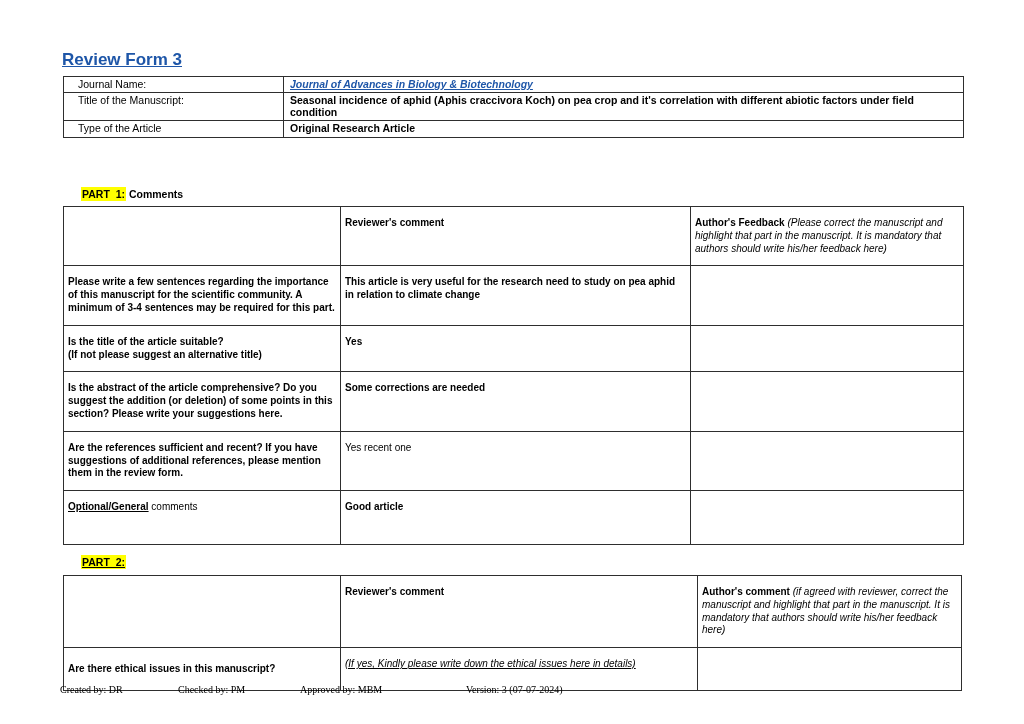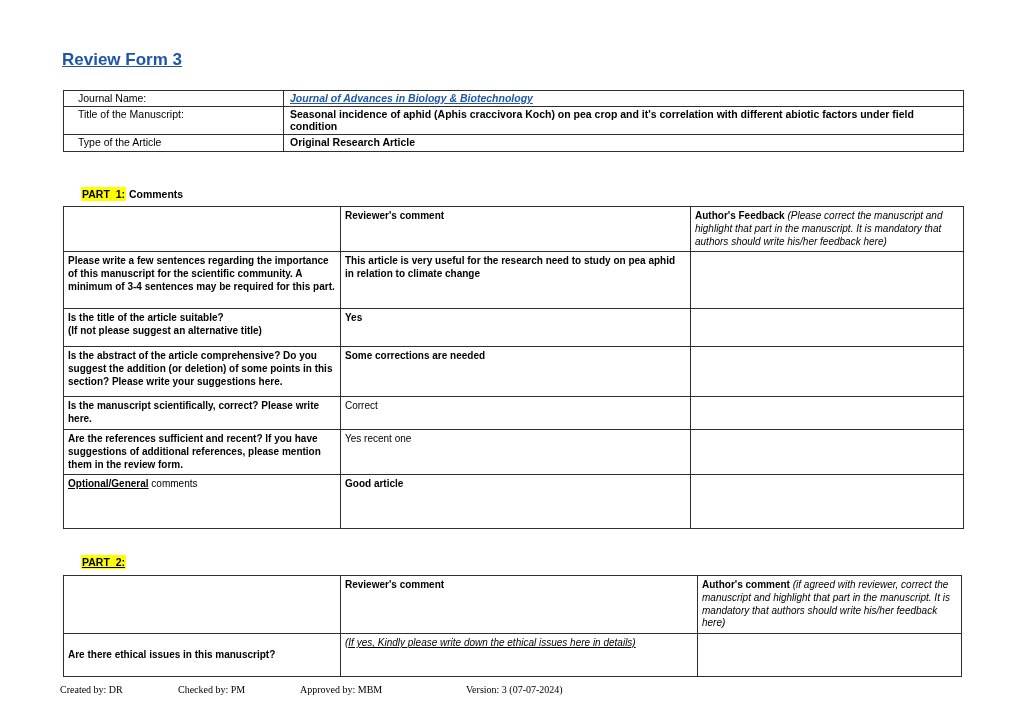--- a/index.html
+++ b/index.html
@@ -15,38 +15,38 @@
   
   .doc-title{
     position:absolute;left:62px;top:50px;
     font-size:17px;font-weight:bold;text-decoration:underline;
     color:var(--link-blue);
   }
   
   table{border-collapse:collapse;table-layout:fixed;}
   td{border:1px solid var(--border);vertical-align:top;overflow:hidden;}
   
-  .info-table{position:absolute;left:63px;top:90px;width:900px;border-radius:10px;}
+  .info-table{position:absolute;left:63px;top:76px;width:900px;border-radius:10px;}
   .info-table td{font-size:10.5px;padding:1px 6px;line-height:1.2;}
   .info-table .lbl{padding-left:14px;}
   .info-table .val{font-weight:bold;}
   .info-table .vmid{vertical-align:middle;}
   .h14{height:14px;} .h27{height:27px;} .h17{height:17px;}
   .journal-link{color:var(--link-blue);font-weight:bold;text-decoration:underline;cursor:pointer;font-style:italic;}
   
   .part-label{position:absolute;left:63px;font-size:10.5px;font-weight:bold;padding-left:18px;}
   .part1-label{top:188px;}
   .part2-label{top:556px;}
   .hl{background:var(--highlight);white-space:pre-wrap;padding:1px 1px;}
   .ul{text-decoration:underline;}
   
   .part-table{width:900px;position:absolute;left:63px;}
   .part1-table{top:206px;}
   .part2-table{top:575px;width:898px;}
-  .part-table td{font-size:10px;line-height:1.28;padding:3px 4px;}
+  .part-table td{font-size:10px;line-height:1.28;padding:10px 4px;}
   .hdr{font-weight:bold;}
   .afb i{font-weight:normal;font-style:italic;text-align:center;}
   .afb{line-height:1.25;}
   .q{font-weight:bold;padding-left:15px;padding-right:10px;}
   .q2{padding-left:4px;}
   .c-bold{font-weight:bold;}
   .c-ind{padding-left:20px;}
   .c-italic{font-style:italic;text-decoration:underline;}
   .vmidc{vertical-align:middle;}
   .hr31{height:31px;} .hr57{height:57px;} .hr38{height:38px;} .hr50{height:50px;}
@@ -113,25 +113,20 @@
         <div>(If not please suggest an alternative title)</div>
       </td>
       <td class="c-bold c-ind">Yes</td>
       <td></td>
     </tr>
     <tr class="hr50">
       <td class="q">Is the abstract of the article comprehensive? Do you suggest the addition (or deletion) of some points in this section? Please write your suggestions here.</td>
       <td class="c-bold c-ind">Some corrections are needed</td>
       <td></td>
     </tr>
-    <tr class="hr32">
-      <td class="q">Is the manuscript scientifically, correct? Please write here.</td>
-      <td>Correct</td>
-      <td></td>
-    </tr>
     <tr class="hr38">
       <td class="q">Are the references sufficient and recent? If you have suggestions of additional references, please mention them in the review form.</td>
       <td>Yes recent one</td>
       <td></td>
     </tr>
     <tr class="hr54">
       <td><span class="hdr ul">Optional/General</span><span> comments</span></td>
       <td class="c-bold">Good article</td>
       <td></td>
     </tr>

